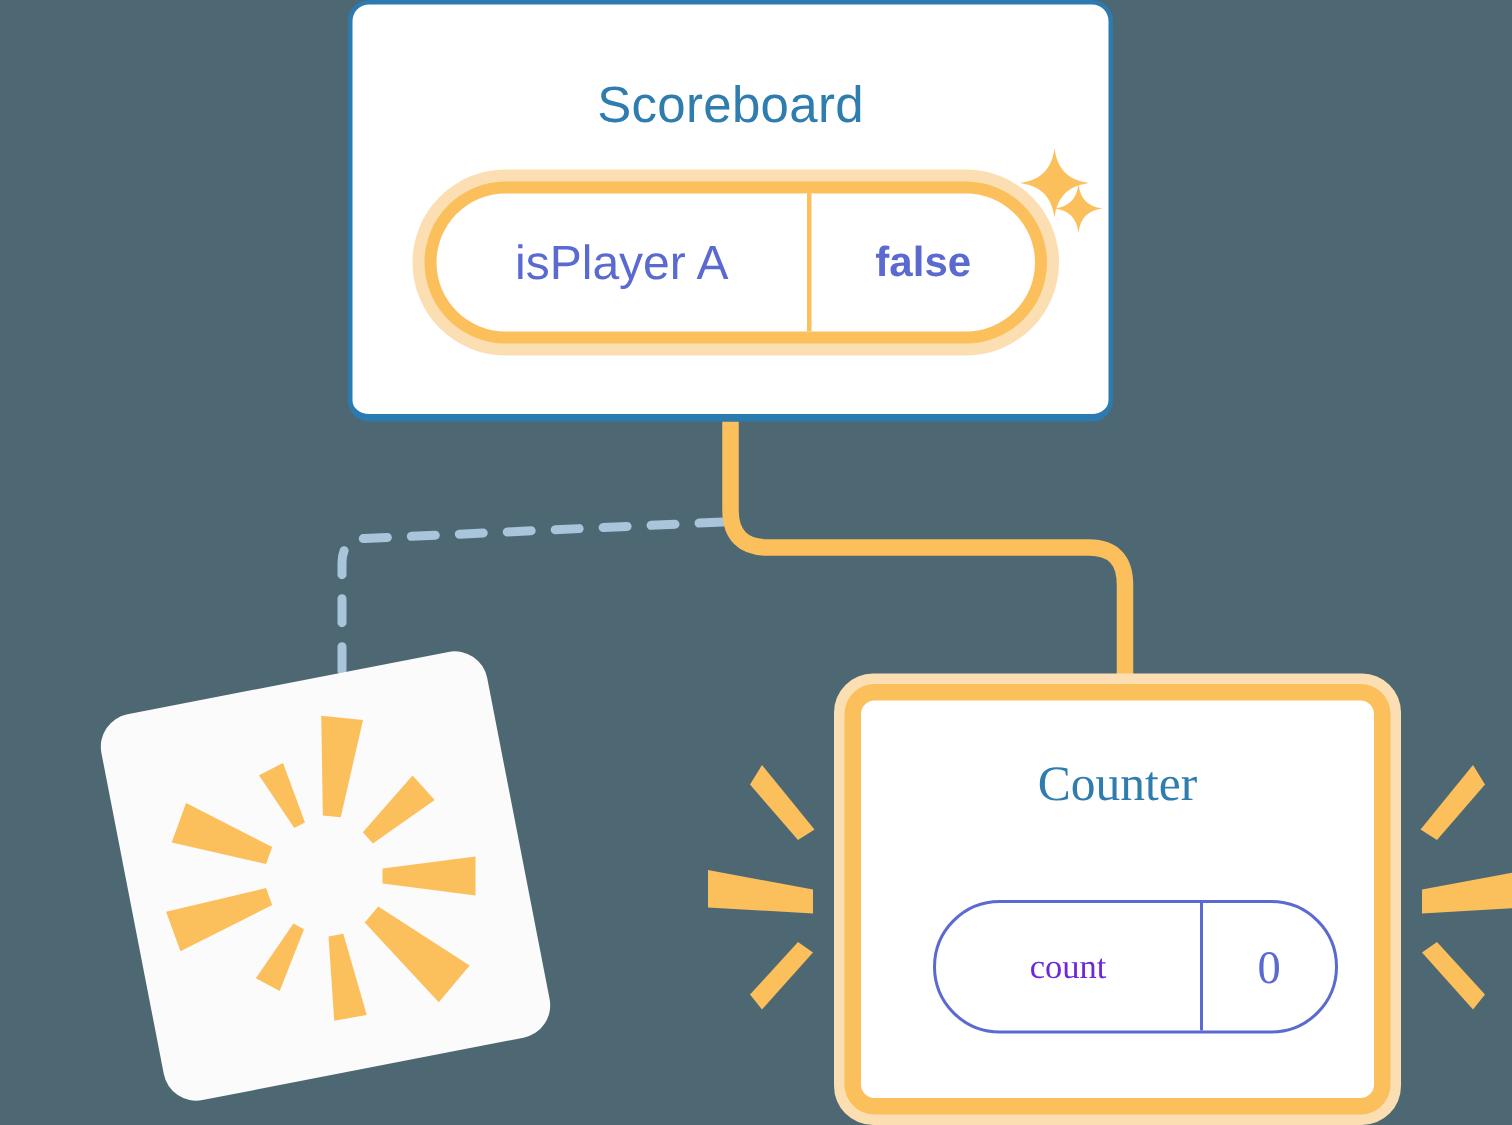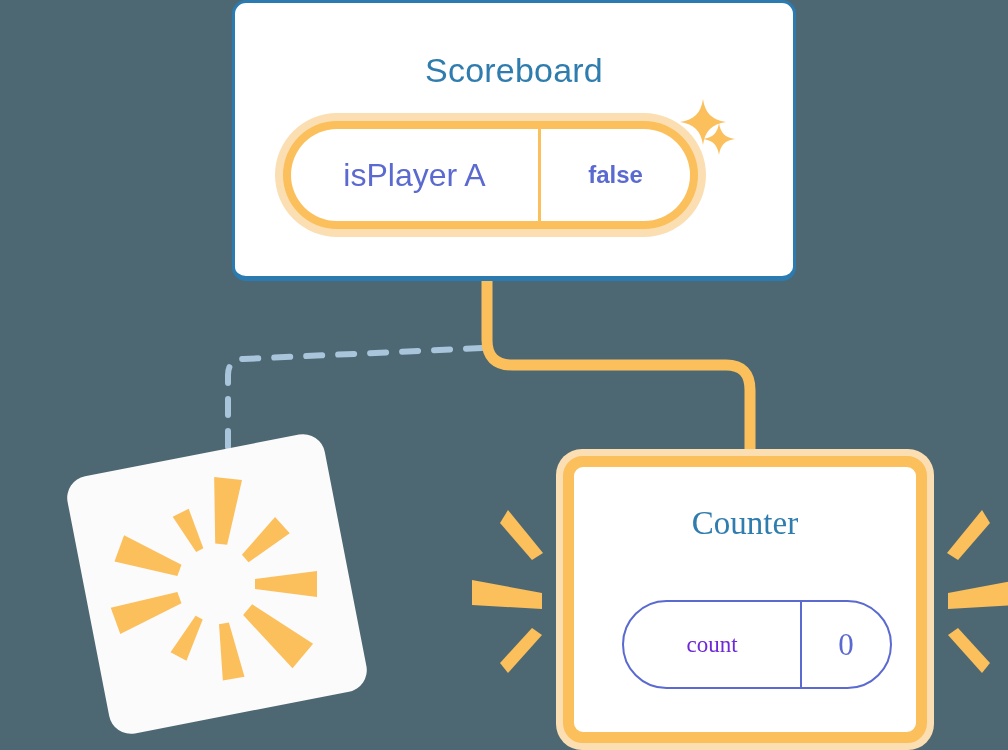--- a/index.html
+++ b/index.html
@@ -22,21 +22,21 @@
     left: 0; top: 0;
     width: 1008px; height: 750px;
     pointer-events: none;
   }
 
   
   .card-scoreboard {
     position: absolute;
     left: 232px;
     top: 0px;
-    width: 564px;
+    width: 510px;
     height: 281px;
     background: #ffffff;
     border: 3px solid #2b7bb0;
     border-bottom-width: 5px;
     border-radius: 14px;
     box-sizing: border-box;
     z-index: 6;
   }
   .card-title-blue {
     text-align: center;
@@ -76,21 +76,21 @@
     color: #5b6ad0;
     font-size: 32px;
     border-right: 3px solid #fbbf5c;
   }
   .pill-hot-val {
     flex: 1 1 auto;
     display: flex;
     align-items: center;
     justify-content: center;
     color: #5b6ad0;
-    font-size: 24px;
+    font-size: 28px;
     font-weight: 700;
   }
 
   
   .sparkle {
     position: absolute;
     z-index: 7;
   }
 
   

